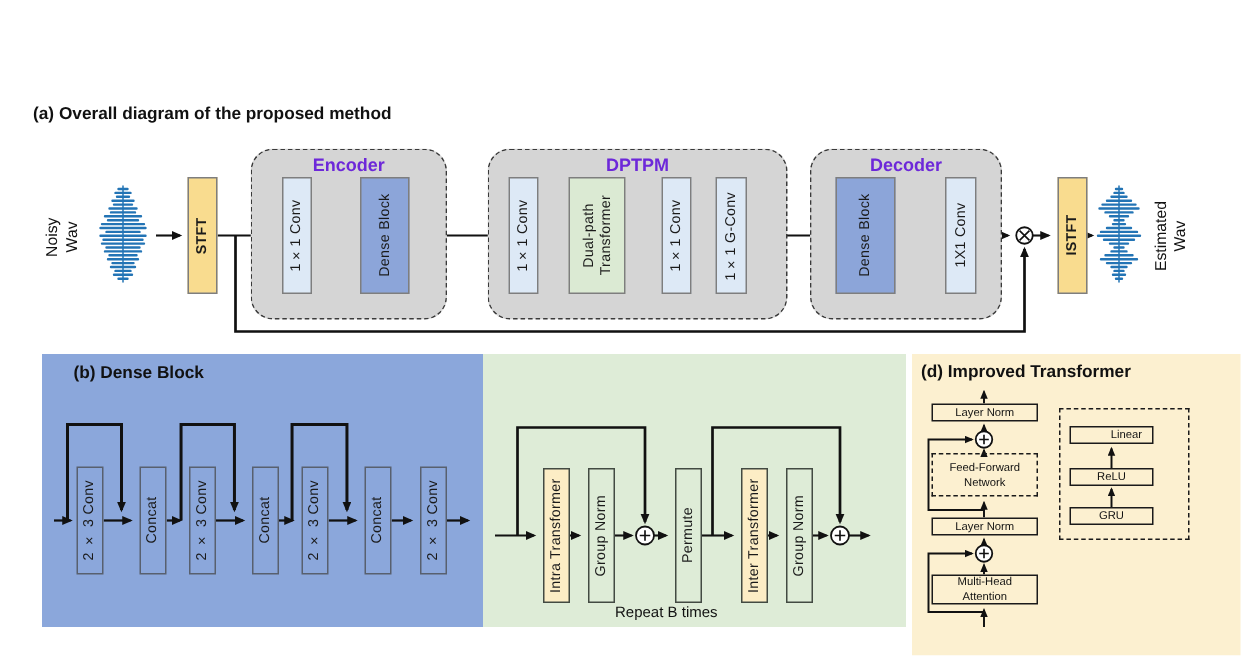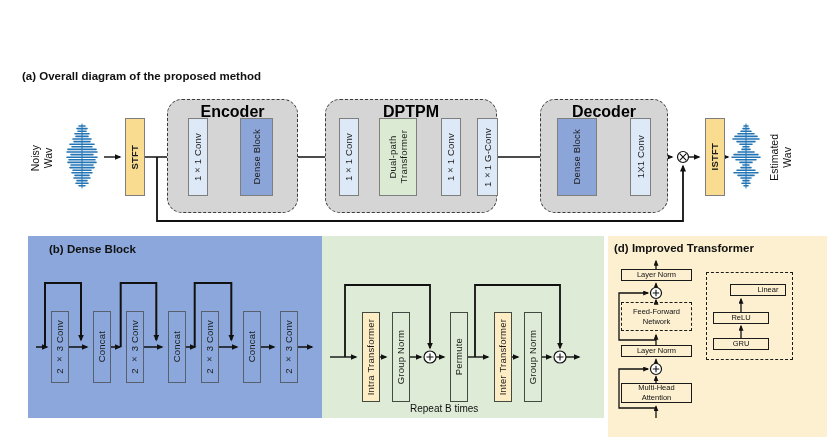--- a/index.html
+++ b/index.html
@@ -16,21 +16,21 @@
   .vlabel{position:absolute;display:flex;align-items:center;justify-content:center;}
   .vlabel>span{writing-mode:vertical-rl;transform:rotate(180deg);white-space:pre-line;
         text-align:center;font-size:10.5px;line-height:1.25;color:#111;}
   .yellow{background:#f9dc8f;}
   .lblue{background:#dde9f6;}
   .mblue{background:#8ca5d9;}
   .lgreen{background:#dbead3;}
   .container{position:absolute;background:#d5d5d5;border:1.6px dashed #3a3a3a;
         border-radius:15px;box-sizing:border-box;}
   .ctitle{position:absolute;left:0;top:3px;width:100%;text-align:center;
-        font-size:16px;font-weight:bold;color:#000000;}
+        font-size:12px;font-weight:bold;color:#6d28d9;}
   .ptitle{position:absolute;font-size:11.5px;font-weight:bold;color:#111;white-space:nowrap;}
   
   #panel-b{position:absolute;left:28px;top:236px;width:294px;height:182px;background:#8ba7db;}
   #panel-c{position:absolute;left:322px;top:236px;width:282px;height:182px;background:#deecd7;}
   #panel-d{position:absolute;left:608px;top:236px;width:219px;height:222px;background:#fcf0d0;}
   .bbox{background:#8ba7db;border:1px solid #58606e;}
   .cbox{background:#deecd7;border:1px solid #424a42;}
   .cbox-cream{background:#fcedc5;border:1px solid #424a42;}
   .dbox{position:absolute;box-sizing:border-box;border:1.2px solid #1a1a1a;background:#fcf0d0;
         display:flex;align-items:center;justify-content:center;text-align:center;
@@ -90,21 +90,21 @@
   <div class="container" style="left:167px;top:99px;width:131px;height:114px;">
     <div class="ctitle">Encoder</div>
   </div>
   <div class="vbox lblue" style="left:188px;top:118px;width:20px;height:78px;">
     <span>1×1 Conv</span>
     </div>
   <div class="vbox mblue" style="left:240px;top:118px;width:33px;height:78px;">
     <span>Dense Block</span>
     </div>
 
-  <div class="container" style="left:325px;top:99px;width:172px;height:114px;">
+  <div class="container" style="left:325px;top:99px;width:200px;height:114px;">
     <div class="ctitle">DPTPM</div>
   </div>
   <div class="vbox lblue" style="left:339px;top:118px;width:20px;height:78px;">
     <span>1×1 Conv</span>
     </div>
   <div class="vbox lgreen" style="left:379px;top:118px;width:38px;height:78px;">
     <span>Dual-path
 Transformer</span>
     </div>
   <div class="vbox lblue" style="left:441px;top:118px;width:20px;height:78px;">
@@ -264,18 +264,18 @@
         <path d="M48 129.8V136.2M44.8 133H51.2" stroke="#111" stroke-width="1.1"></path>
       </g>
     </svg>
     <div class="dbox" style="left:13px;top:33px;width:71px;height:12px;"><span>Layer Norm</span></div>
     <div class="dbox ddashed" style="left:13px;top:66px;width:71px;height:29px;"><span>Feed-Forward
 Network</span></div>
     <div class="dbox" style="left:13px;top:109px;width:71px;height:12px;"><span>Layer Norm</span></div>
     <div class="dbox" style="left:13px;top:147px;width:71px;height:20px;"><span>Multi-Head
 Attention</span></div>
     <div class="dbox ddashed" style="left:98px;top:36px;width:87px;height:88px;"></div>
-    <div class="dbox" style="left:122px;top:48px;width:56px;height:12px;padding-left:20px;"><span>Linear</span></div>
+    <div class="dbox" style="left:105px;top:48px;width:56px;height:12px;padding-left:20px;"><span>Linear</span></div>
     <div class="dbox" style="left:105px;top:76px;width:56px;height:12px;"><span>ReLU</span></div>
     <div class="dbox" style="left:105px;top:102px;width:56px;height:12px;"><span>GRU</span></div>
   </div>
 
 </div>
 
 </body></html>

